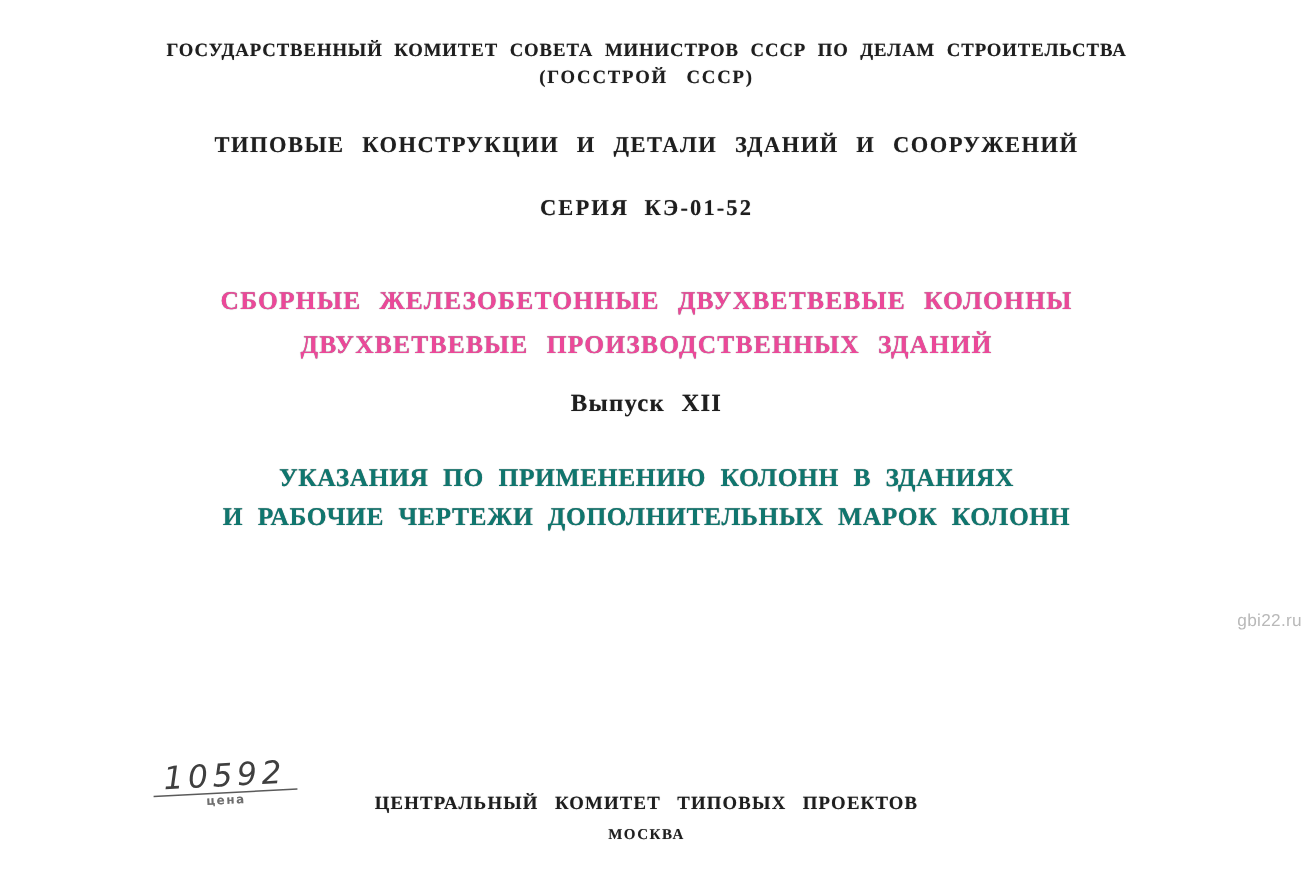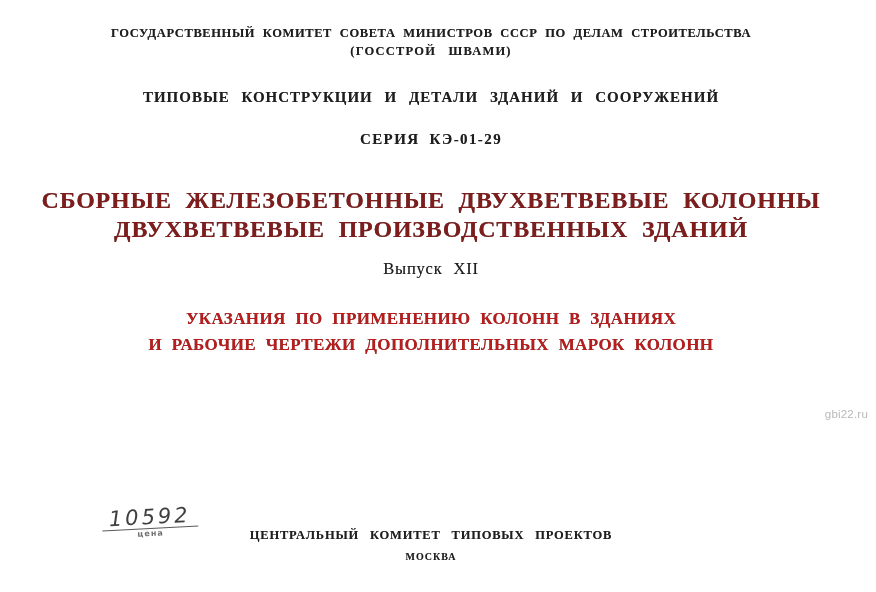--- a/index.html
+++ b/index.html
@@ -48,44 +48,44 @@
   .series-number {
     top: 131px;
     font-size: 15px;
     font-weight: bold;
     letter-spacing: 1.4px;
     word-spacing: 5px;
     text-shadow: 0 0 0.5px rgba(30,30,30,0.55);
   }
   .main-title {
     top: 186px;
-    font-size: 24px;
+    font-size: 17px;
     font-weight: bold;
     line-height: 29px;
     letter-spacing: 0.8px;
     word-spacing: 7px;
-    color: #7f1d1d;
+    color: #ec4899;
     text-shadow: 0 0 0.6px rgba(20,20,20,0.6);
   }
   .issue {
     top: 259px;
     font-size: 16.5px;
-    font-weight: normal;
+    font-weight: bold;
     letter-spacing: 0.8px;
     word-spacing: 6px;
     text-shadow: 0 0 0.5px rgba(30,30,30,0.55);
   }
   .subtitle {
     top: 306px;
     font-size: 17px;
     font-weight: bold;
     line-height: 25.5px;
     letter-spacing: 0.4px;
     word-spacing: 5px;
-    color: #b91c1c;
+    color: #0f766e;
     text-shadow: 0 0 0.6px rgba(25,25,25,0.6);
   }
   .watermark {
     position: absolute;
     top: 408px;
     right: 8px;
     font-family: "Liberation Sans", sans-serif;
     font-size: 11.5px;
     color: #b9b9b9;
     letter-spacing: 0.2px;
@@ -135,25 +135,25 @@
     text-shadow: 0 0 0.5px rgba(30,30,30,0.45);
   }
 </style>
 </head>
 <body>
 
 <div class="page">
 
   <div class="col committee-line1">ГОСУДАРСТВЕННЫЙ КОМИТЕТ СОВЕТА МИНИСТРОВ СССР ПО ДЕЛАМ СТРОИТЕЛЬСТВА</div>
 
-  <div class="col committee-line2">(ГОССТРОЙ ШВАМИ)</div>
+  <div class="col committee-line2">(ГОССТРОЙ СССР)</div>
 
   <div class="col series-title">ТИПОВЫЕ КОНСТРУКЦИИ И ДЕТАЛИ ЗДАНИЙ И СООРУЖЕНИЙ</div>
 
-  <div class="col series-number">СЕРИЯ КЭ-01-29</div>
+  <div class="col series-number">СЕРИЯ КЭ-01-52</div>
 
   <div class="col main-title">
     <div>СБОРНЫЕ ЖЕЛЕЗОБЕТОННЫЕ ДВУХВЕТВЕВЫЕ КОЛОННЫ</div>
     <div>ДВУХВЕТВЕВЫЕ ПРОИЗВОДСТВЕННЫХ ЗДАНИЙ</div>
   </div>
 
   <div class="col issue">Выпуск XII</div>
 
   <div class="col subtitle">
     <div>УКАЗАНИЯ ПО ПРИМЕНЕНИЮ КОЛОНН В ЗДАНИЯХ</div>

